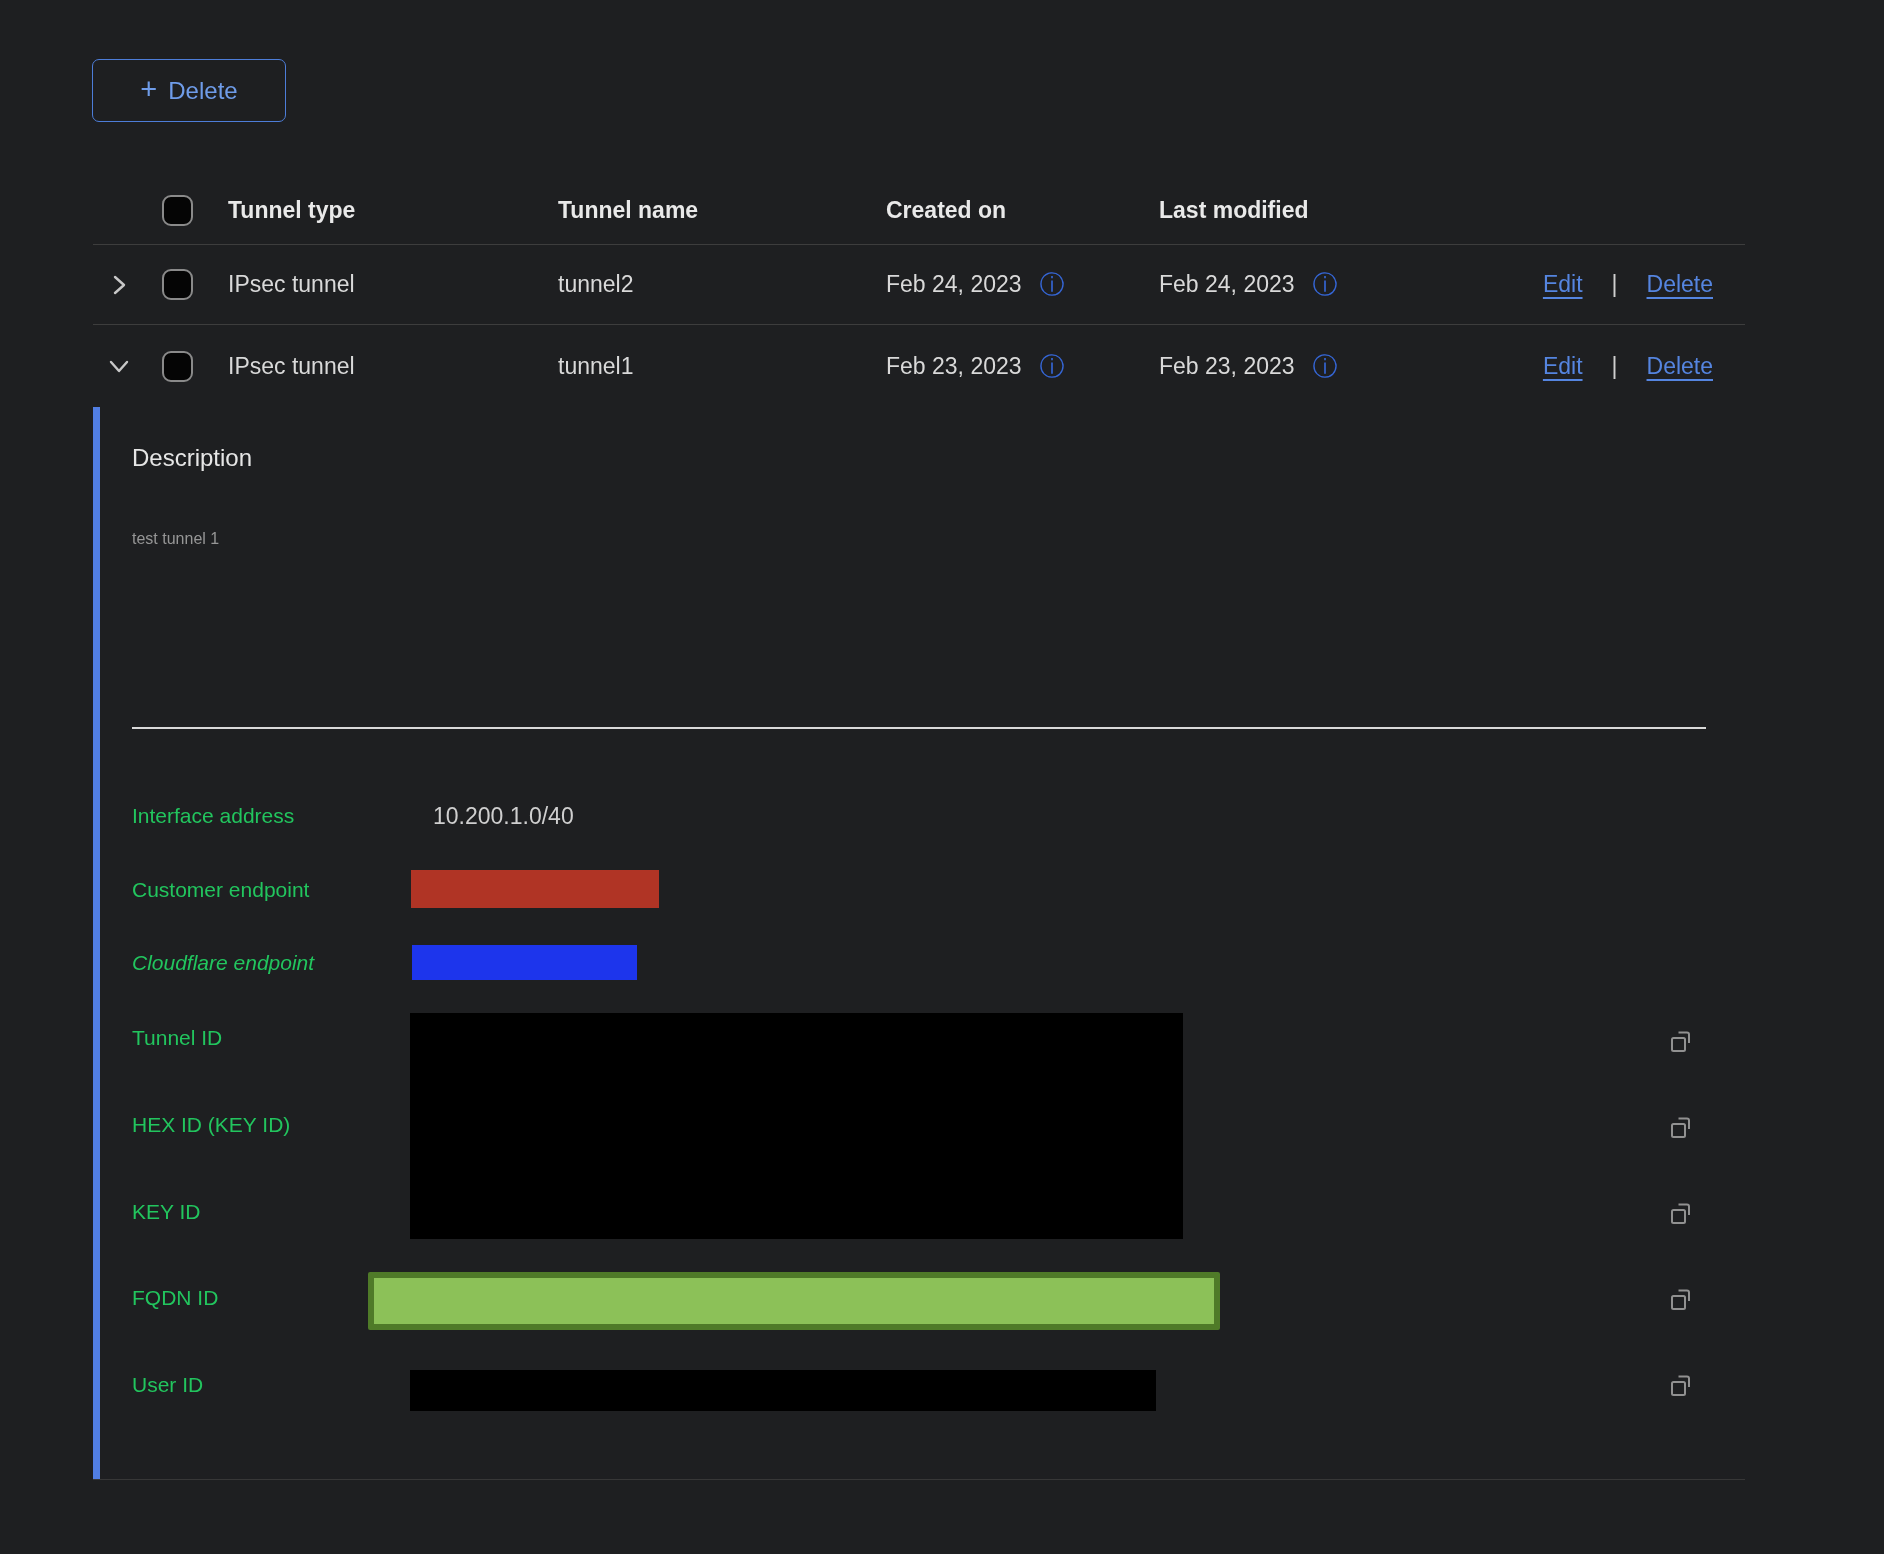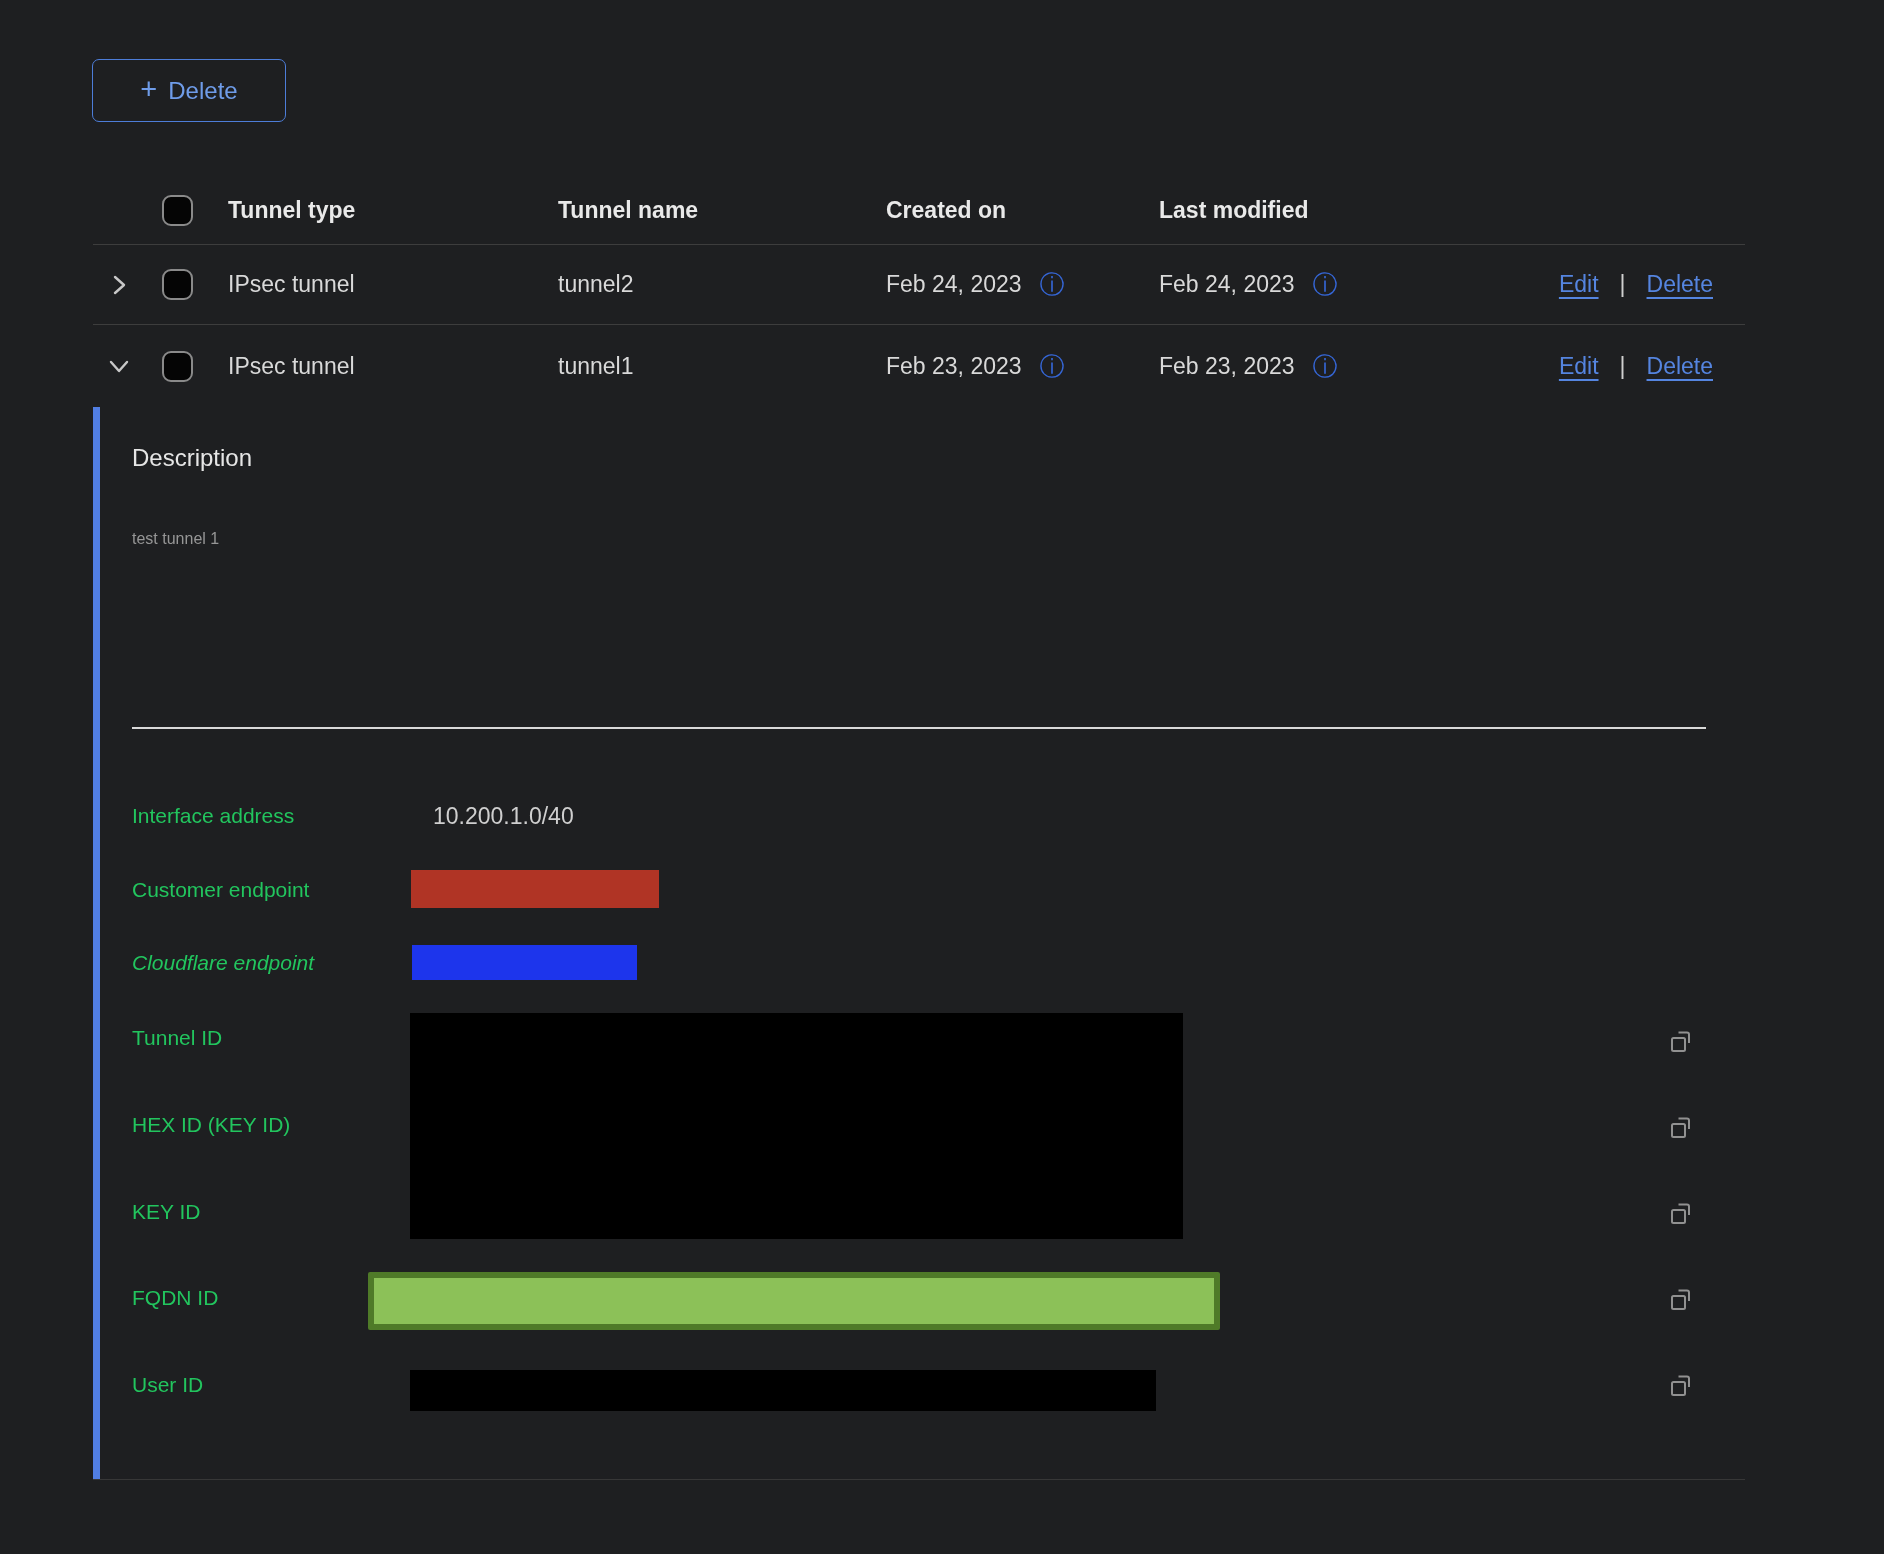--- a/index.html
+++ b/index.html
@@ -22,21 +22,21 @@
   .t-head{height:69px;border-bottom:1px solid #3d3d3d;font-weight:700;color:#e9e9e9;}
   .t-body1{height:80px;border-bottom:1px solid #3d3d3d;}
   .t-body2{height:82px;}
   .cell{box-sizing:border-box;font-size:23px;color:#d9d9d9;display:flex;align-items:center;}
   .cell-exp{width:56px;padding-left:11px;}
   .cell-check{width:79px;padding-left:13px;}
   .cell-type{width:330px;}
   .cell-name{width:328px;}
   .cell-date{width:273px;gap:18px;}
   .cell-mod{width:277px;gap:18px;}
-  .cell-actions{flex:1;justify-content:flex-end;gap:21px;padding-right:32px;}
+  .cell-actions{flex:1;justify-content:flex-end;gap:29px;padding-right:32px;}
   .t-head .cell{font-size:23px;color:#e9e9e9;}
   .checkbox{
     width:31px;height:31px;border-radius:9px;border:2px solid #8a8a8a;
     background:#050505;box-sizing:border-box;cursor:pointer;
   }
   .chev{cursor:pointer;display:flex;align-items:center;justify-content:center;width:30px;height:30px;}
   .info{color:#3566d6;font-size:25px;line-height:1;cursor:pointer;}
   .link{color:#5585e0;text-decoration:underline;text-underline-offset:5px;cursor:pointer;font-size:23px;}
   .pipe{color:#cfcfcf;font-size:23px;}
   

